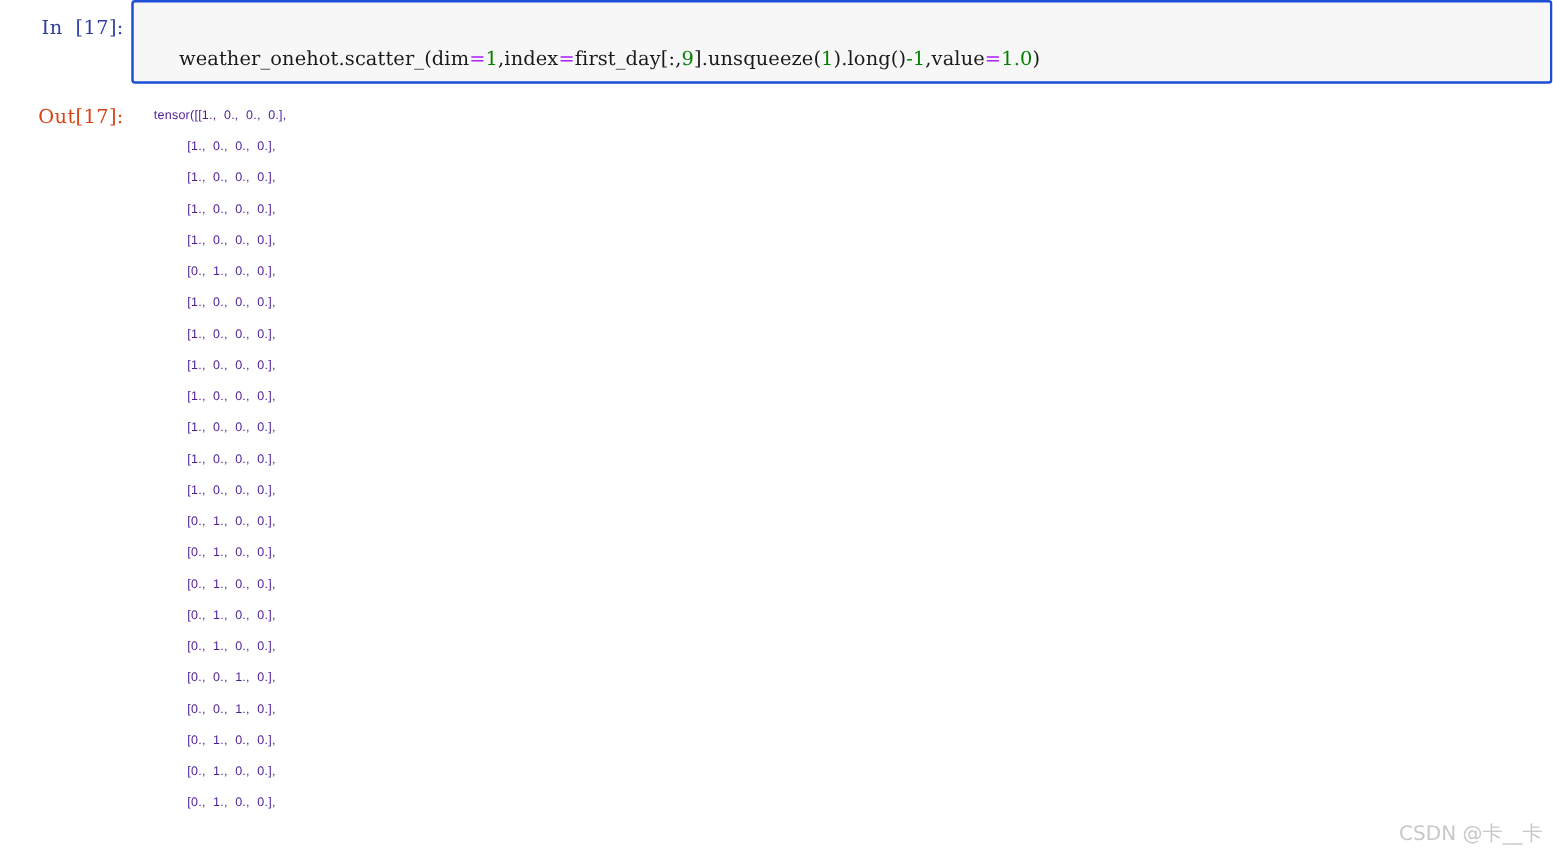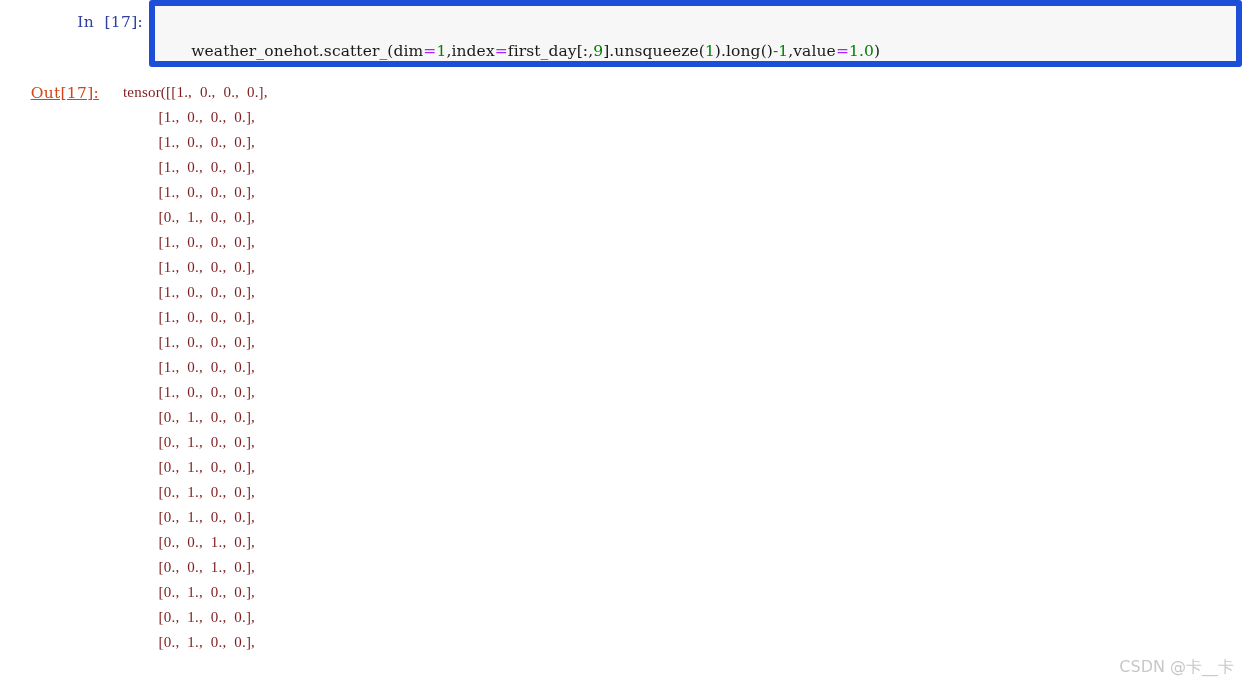--- a/index.html
+++ b/index.html
@@ -33,30 +33,28 @@
     padding-top: 13px;
     padding-right: 6px;
     box-sizing: border-box;
     font-family: "DejaVu Serif", "Liberation Serif", serif;
     font-size: 15.5px;
     letter-spacing: 0.3px;
     white-space: pre;
   }
   .prompt-in {
     color: #303f9f;
-    margin-left: 44px;
   }
   .prompt-out {
     color: #d84315;
-    text-decoration: underline;
   }
   .input-area {
     flex: 1 1 auto;
     background: #f7f7f7;
-    border: 6px solid #1d4ed8;
+    border: 2px solid #1d4ed8;
     border-radius: 3px;
     height: 67px;
     box-sizing: border-box;
     padding: 6px 0 0 6px;
     overflow: hidden;
   }
   .code-line {
     font-family: "DejaVu Serif", "Liberation Serif", serif;
     font-size: 15.5px;
     line-height: 26px;
@@ -79,24 +77,24 @@
   }
   .cell-output-row .prompt {
     padding-top: 4px;
   }
   .output-area {
     flex: 1 1 auto;
     padding-left: 18px;
     box-sizing: border-box;
   }
   .out-line {
-    font-family: Liberation Serif, serif;
-    font-size: 15px;
+    font-family: Liberation Sans, sans-serif;
+    font-size: 10px;
     line-height: 25px;
-    color: #7f1d1d;
+    color: #4c1d95;
     white-space: pre;
     letter-spacing: 0.2px;
   }
 
   
   .watermark {
     position: absolute;
     right: 8px;
     bottom: 8px;
     font-family: "DejaVu Sans", "Liberation Sans", sans-serif;

